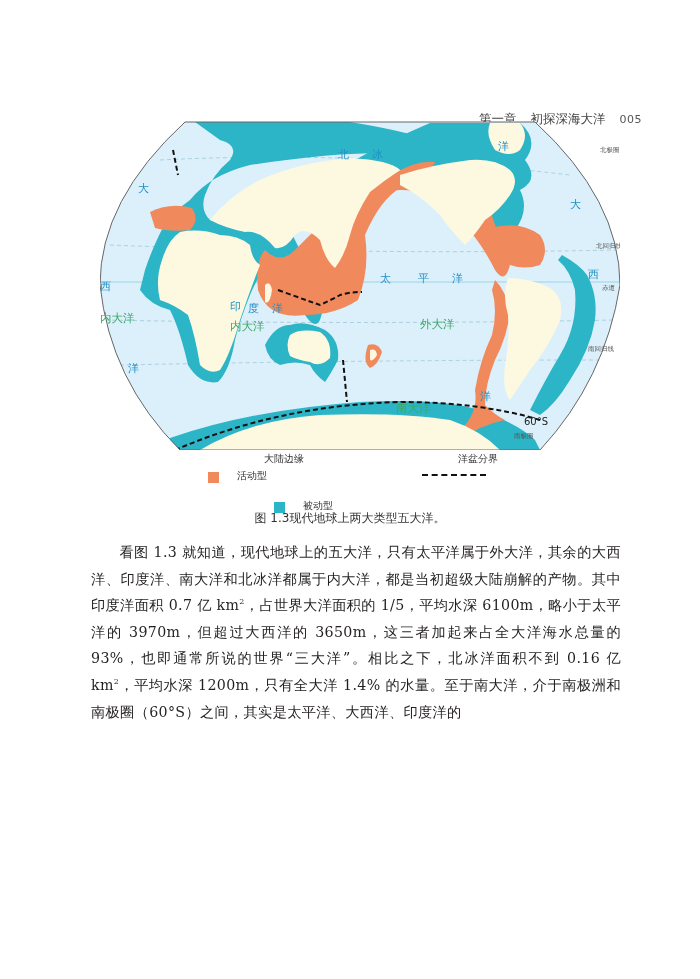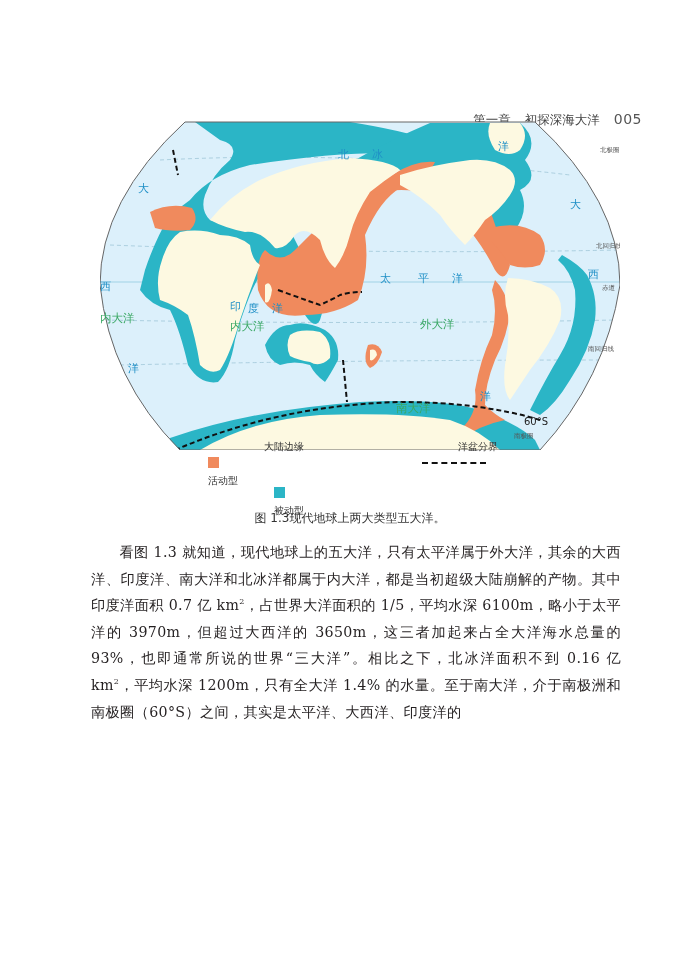--- a/index.html
+++ b/index.html
@@ -1,24 +1,24 @@
 <!DOCTYPE html>
 <html><head>
 <meta charset="utf-8">
 <style>
   html, body { margin: 0; padding: 0; background: #ffffff; }
   body { width: 700px; height: 979px; position: relative; overflow: hidden; font-family: "DejaVu Serif", "Liberation Serif", serif; color: #231f20; }
   .running-head { position: absolute; top: 72px; right: 58px; font-family: "DejaVu Sans", "Liberation Sans", sans-serif; font-size: 12.5px; color: #444; display: flex; gap: 14px; align-items: baseline; margin-top: 39px; }
-  .running-head .page-no { font-size: 14px; color: #555; letter-spacing: 0.5px; }
+  .running-head .page-no { font-size: 11px; color: #555; letter-spacing: 0.5px; }
   .map-wrap { position: absolute; left: 100px; top: 120px; width: 520px; height: 330px; }
   .map-wrap svg { width: 520px; height: 330px; display: block; }
-  .legend { position: absolute; left: 206px; top: 440px; width: 300px; height: 36px; font-size: 10px; color: #333; }
+  .legend { position: absolute; left: 206px; top: 452px; width: 300px; height: 36px; font-size: 10px; color: #333; }
   .legend .legend-title-margin { position: absolute; left: 58px; top: 0; }
   .legend .legend-title-boundary { position: absolute; left: 252px; top: 0; }
-  .legend .item { position: absolute; top: 17px; display: flex; align-items: flex-start; gap: 6px; flex-direction: column; }
+  .legend .item { position: absolute; top: 17px; display: flex; align-items: flex-end; gap: 18px; }
   .legend .swatch { width: 11px; height: 11px; display: inline-block; }
   .legend .dash { position: absolute; left: 241px; top: 22px; width: 64px; border-top: 2px dashed #111; }
   .caption { position: absolute; top: 510px; left: 0; width: 700px; text-align: center; font-family: "DejaVu Sans", "Liberation Sans", sans-serif; font-size: 12px; color: #333; }
   .caption .fig-no { }
   .body-text { position: absolute; left: 91px; top: 539px; width: 530px; font-size: 14.2px; line-height: 26.6px; letter-spacing: 0.35px; }
   .body-text p { margin: 0; text-align: justify; text-align-last: left; }
   .body-text p.indent { text-indent: 2em; }
   sup { font-size: 8px; line-height: 0; }
 </style>
 </head>

